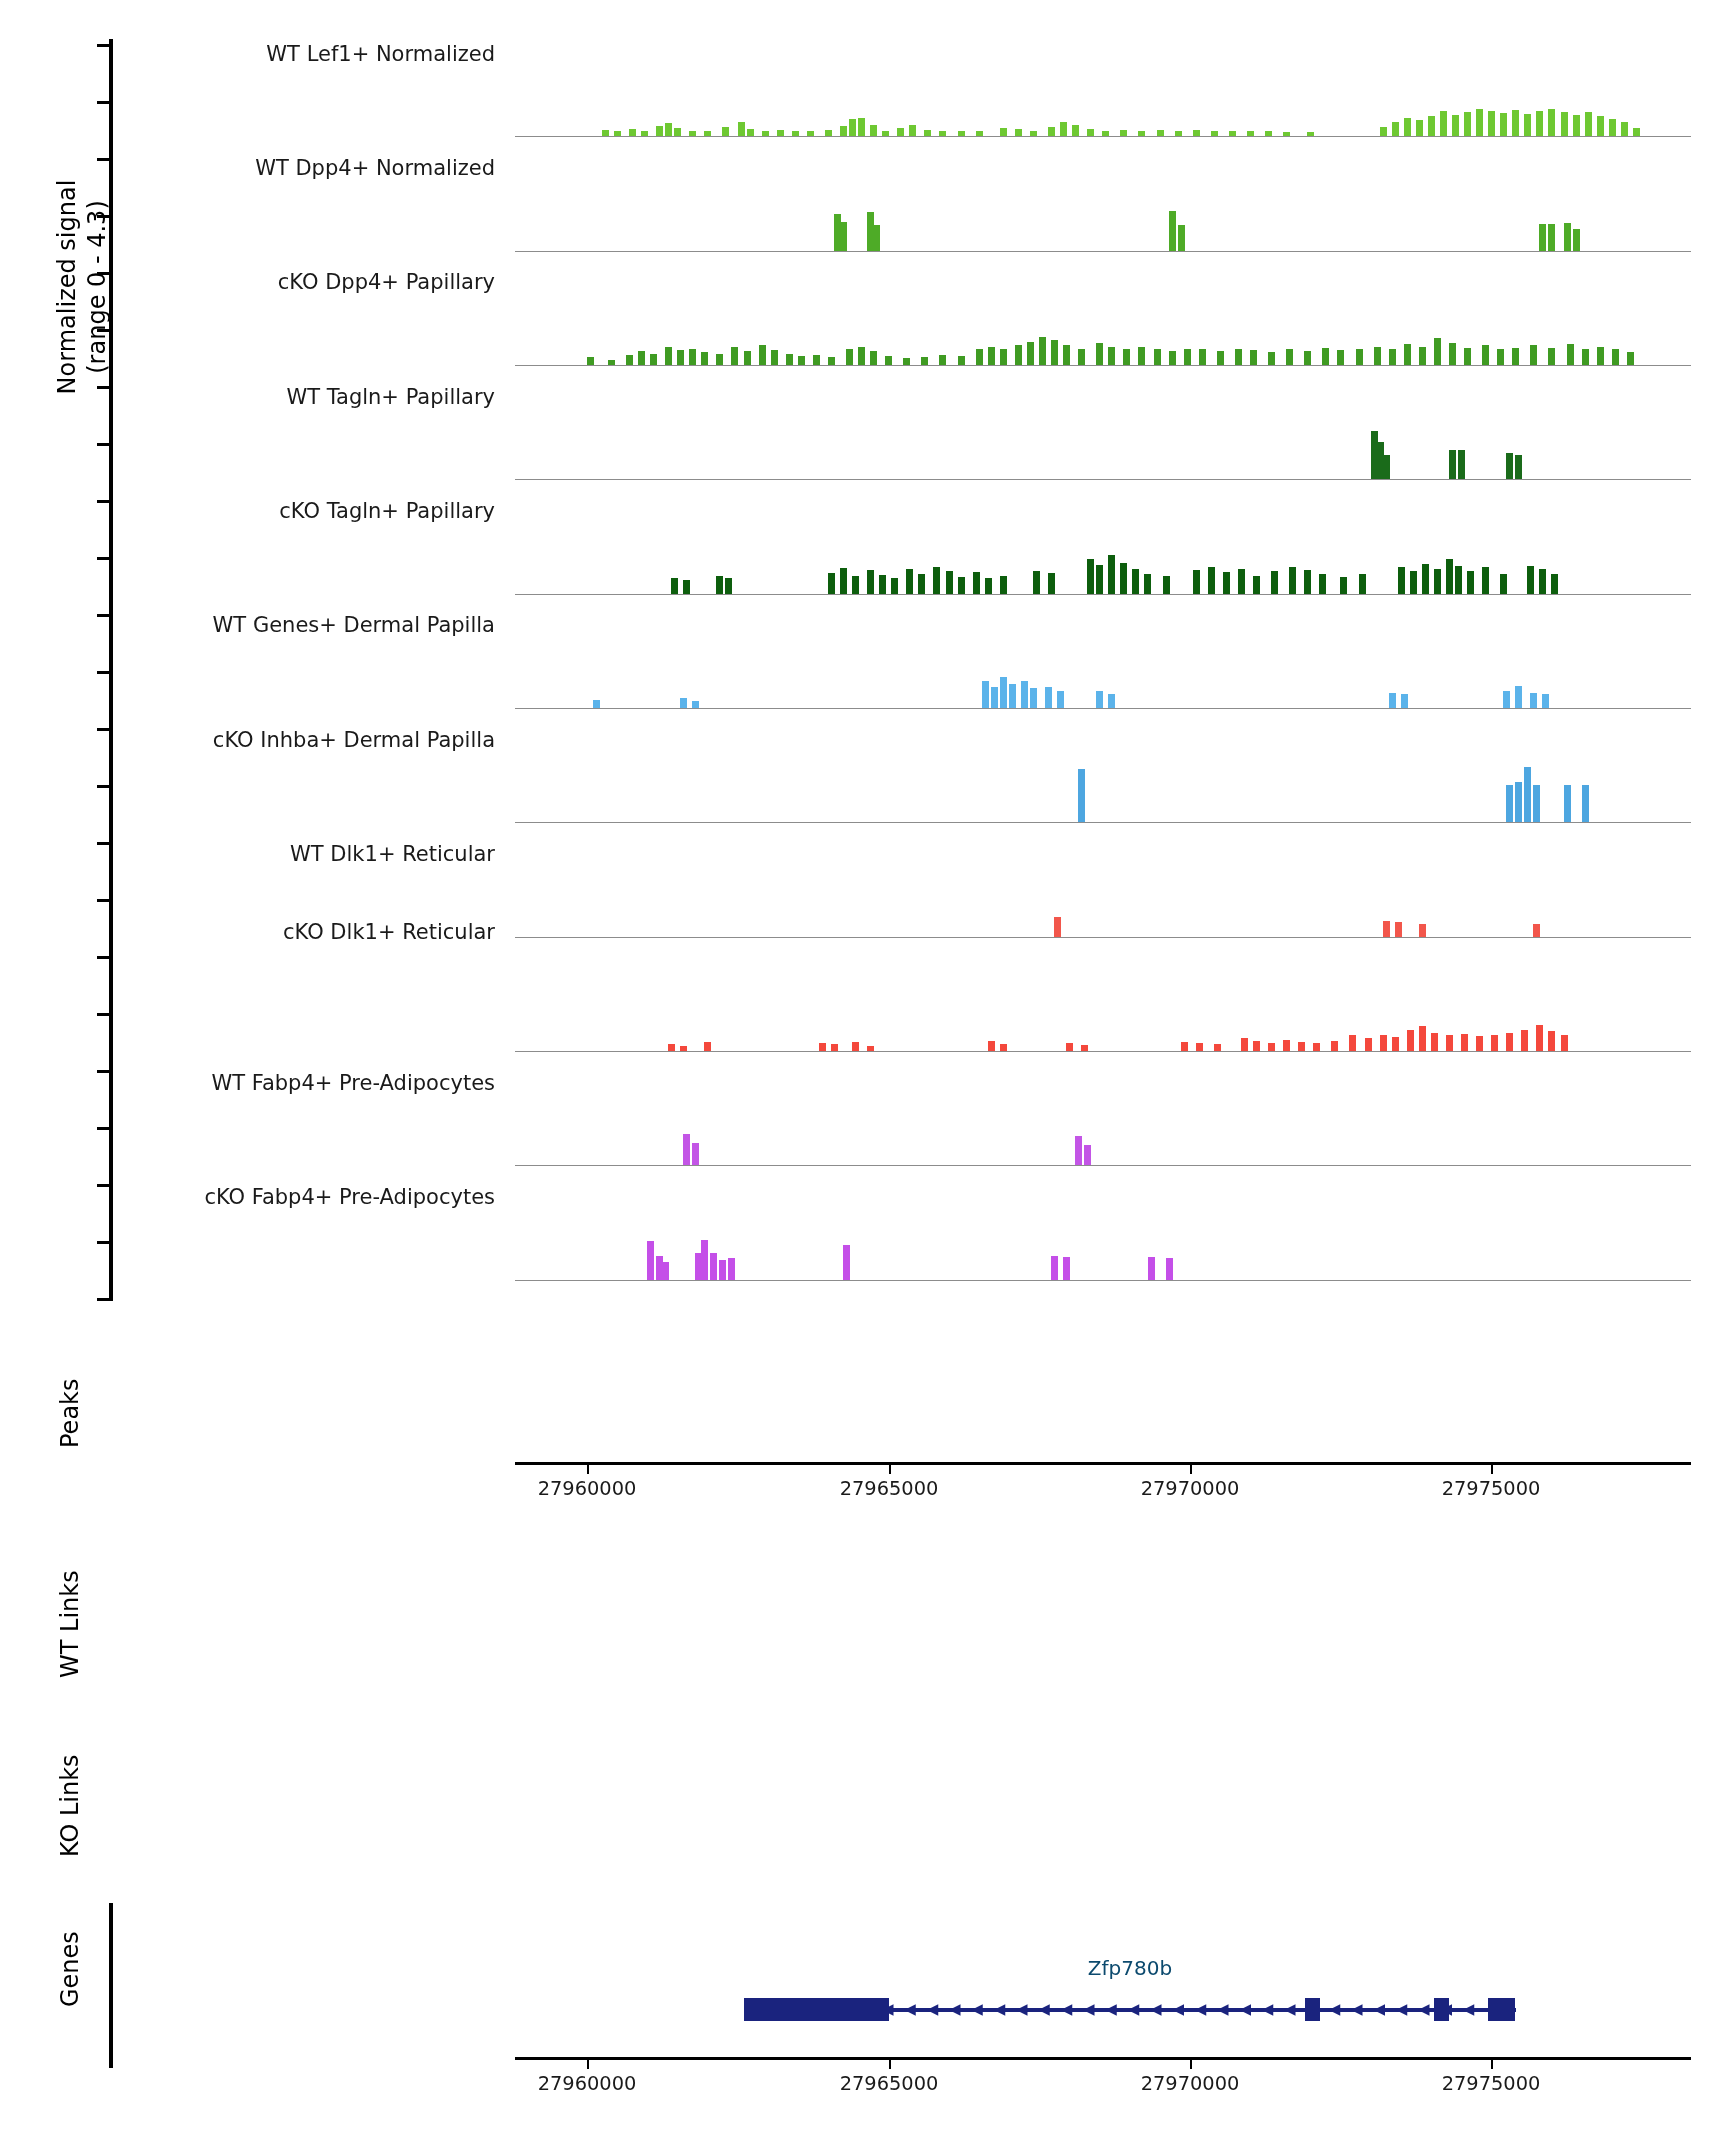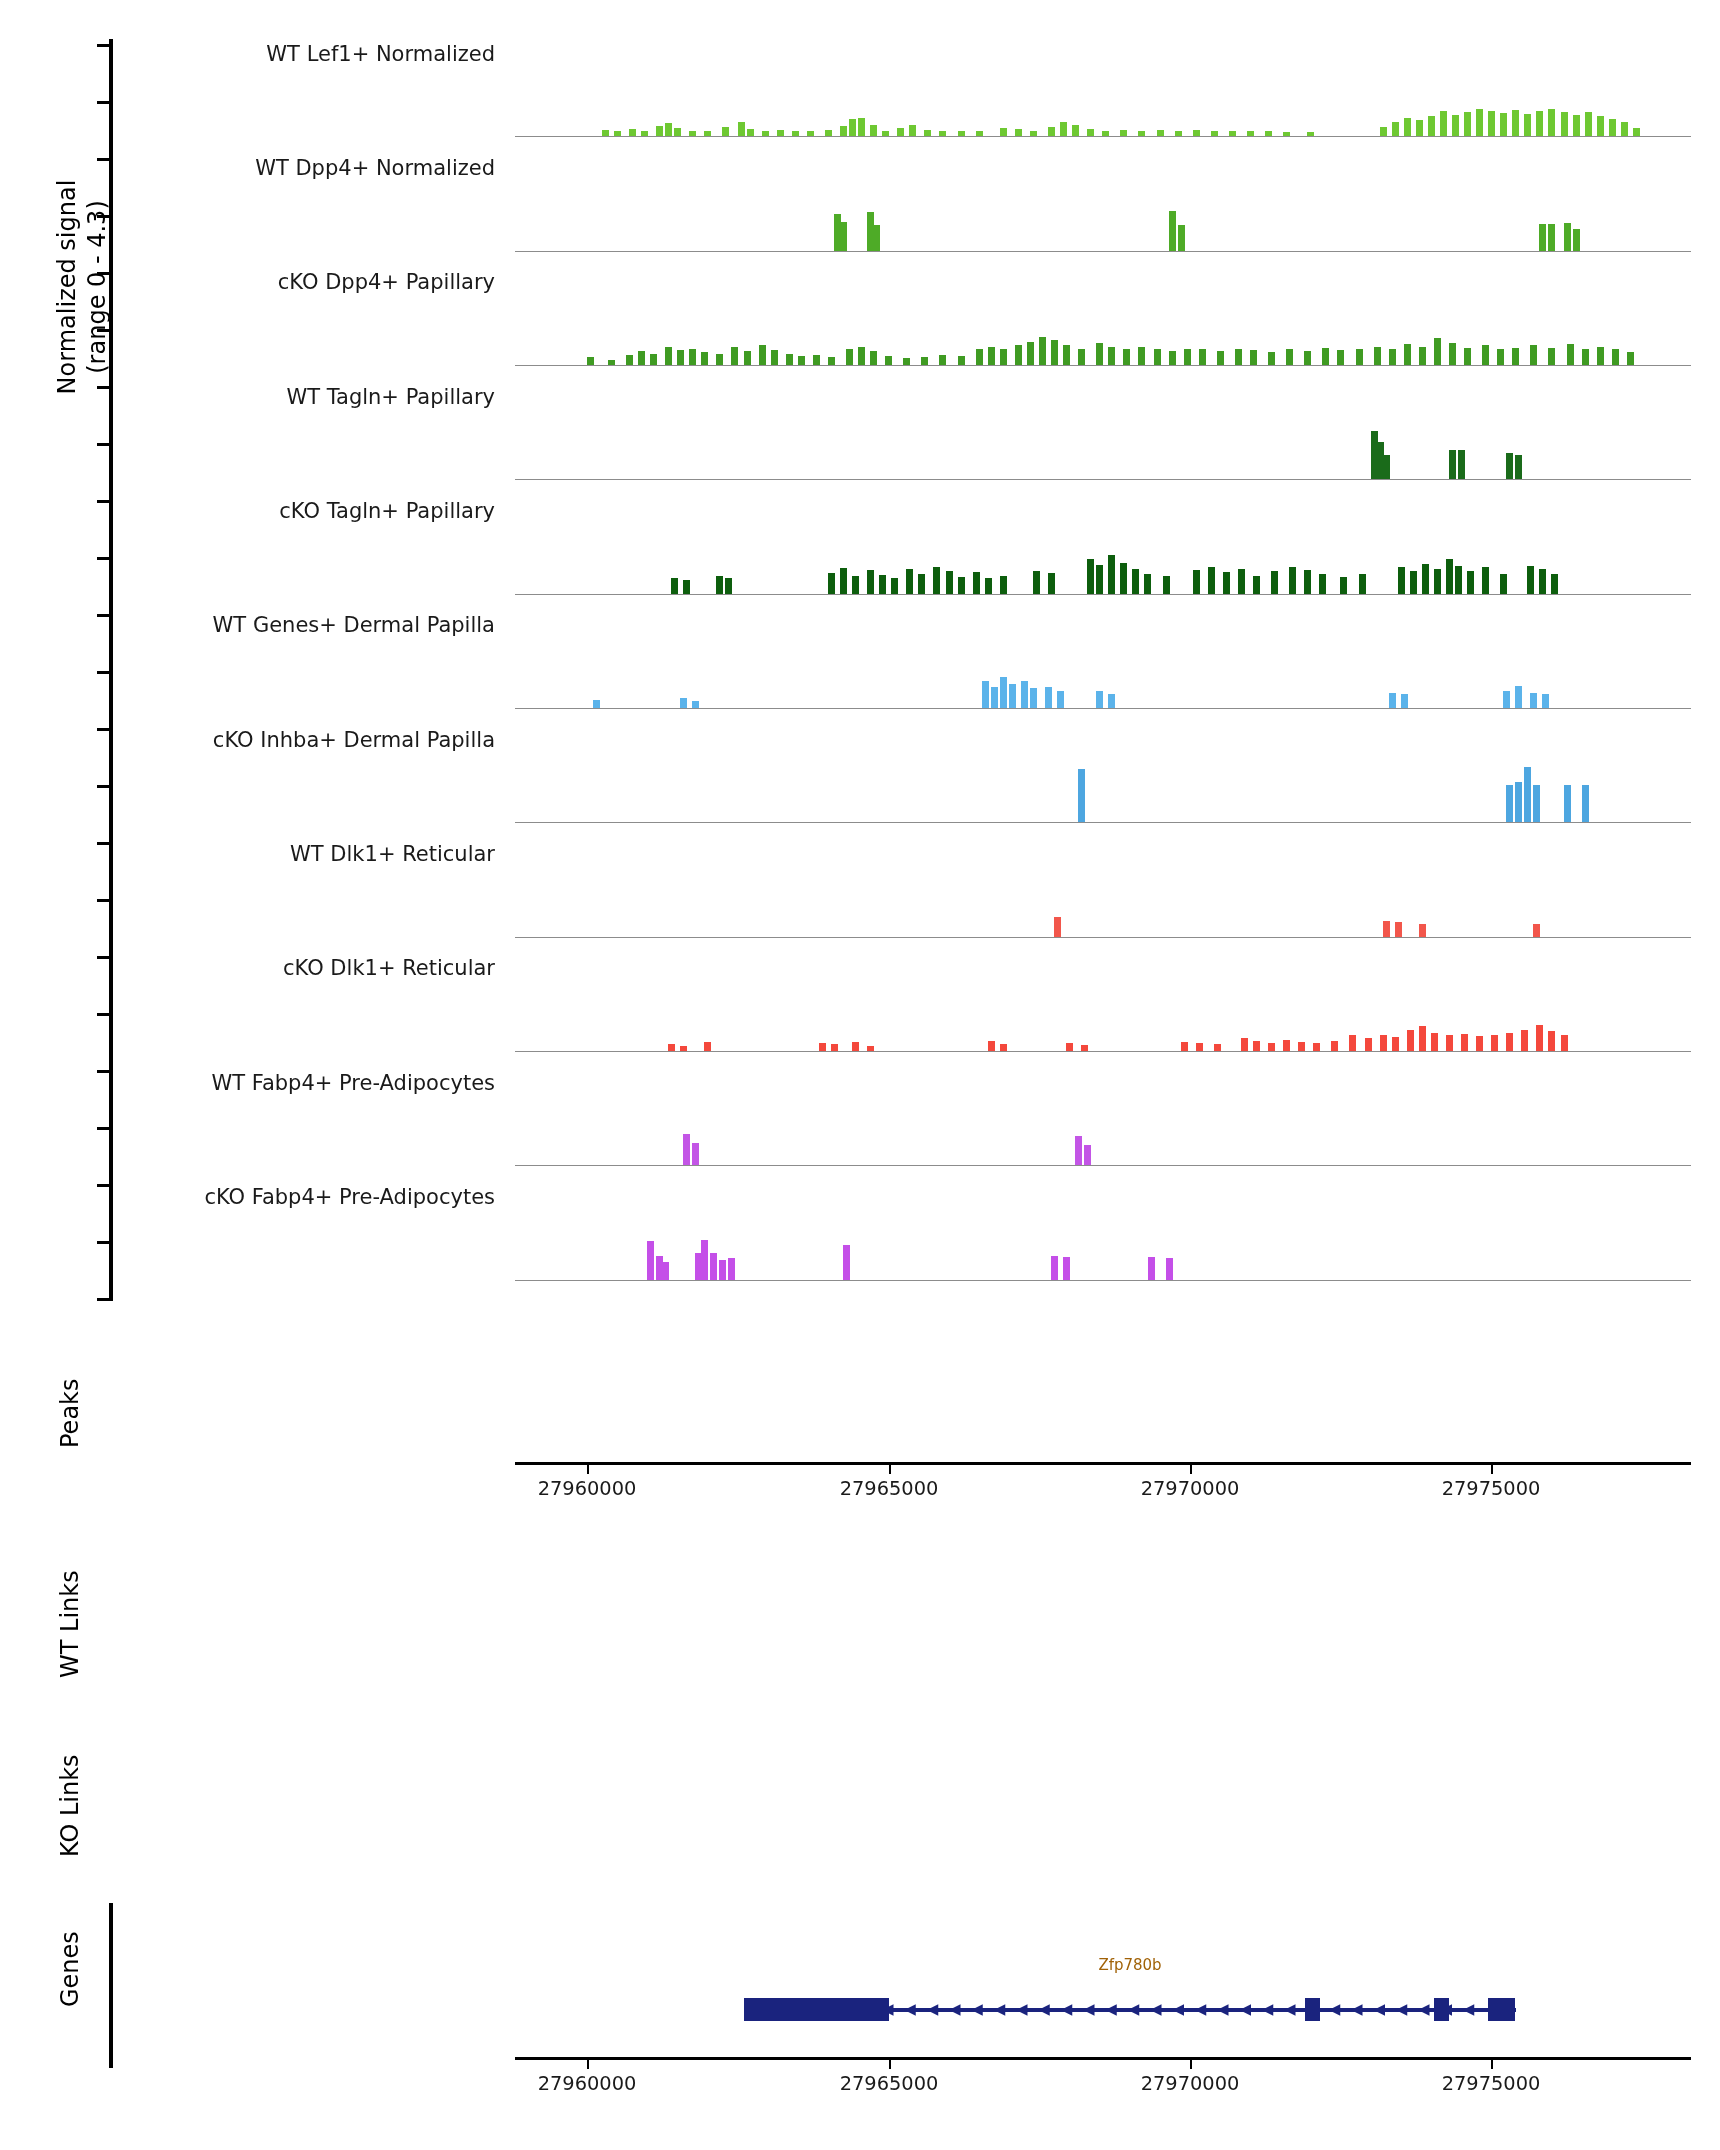--- a/index.html
+++ b/index.html
@@ -124,22 +124,22 @@
 
   
   .genes-spine {
     position: absolute;
     left: 109px;
     width: 3.6px;
     background: #000;
   }
   .gene-name {
     position: absolute;
-    font-size: 15px;
-    color: #a16207;
+    font-size: 20px;
+    color: #0c4a6e;
     transform: translateX(-50%);
     white-space: nowrap;
   }
   .gene-line {
     position: absolute;
     background: #1a237e;
     height: 3.6px;
   }
   .gene-exon {
     position: absolute;
@@ -471,21 +471,21 @@
         <div class="track-baseline" style="left: 515px; width: 1176px; top: 937px;"></div>
         <div class="track-canvas" style="left: 515px; width: 1176px; top: 858px; height: 79px;">
           <div class="bar" style="left: 539px; width: 7.2px; height: 20px; background: rgb(242, 86, 75);"></div>
           <div class="bar" style="left: 868px; width: 7.2px; height: 15.6px; background: rgb(242, 86, 75);"></div>
           <div class="bar" style="left: 880px; width: 7.2px; height: 14.7px; background: rgb(242, 86, 75);"></div>
           <div class="bar" style="left: 904px; width: 7.2px; height: 13px; background: rgb(242, 86, 75);"></div>
           <div class="bar" style="left: 1018px; width: 7.2px; height: 13px; background: rgb(242, 86, 75);"></div>
         </div>
       </div>
       <div class="track" style="top: 0px;">
-        <div class="track-label" style="right: 1226px; top: 956px;">cKO Dlk1+ Reticular</div>
+        <div class="track-label" style="right: 1226px; top: 920px;">cKO Dlk1+ Reticular</div>
         <div class="track-baseline" style="left: 515px; width: 1176px; top: 1051px;"></div>
         <div class="track-canvas" style="left: 515px; width: 1176px; top: 972px; height: 79px;">
           <div class="bar" style="left: 153px; width: 7.2px; height: 7.3px; background: rgb(244, 72, 60);"></div>
           <div class="bar" style="left: 165px; width: 7.2px; height: 5.5px; background: rgb(244, 72, 60);"></div>
           <div class="bar" style="left: 189px; width: 7.2px; height: 9.2px; background: rgb(244, 72, 60);"></div>
           <div class="bar" style="left: 304px; width: 7.2px; height: 8.3px; background: rgb(244, 72, 60);"></div>
           <div class="bar" style="left: 316px; width: 7.2px; height: 7.3px; background: rgb(244, 72, 60);"></div>
           <div class="bar" style="left: 337px; width: 7.2px; height: 9.2px; background: rgb(244, 72, 60);"></div>
           <div class="bar" style="left: 352px; width: 7.2px; height: 5.5px; background: rgb(244, 72, 60);"></div>
           <div class="bar" style="left: 473px; width: 7.2px; height: 10px; background: rgb(244, 72, 60);"></div>

